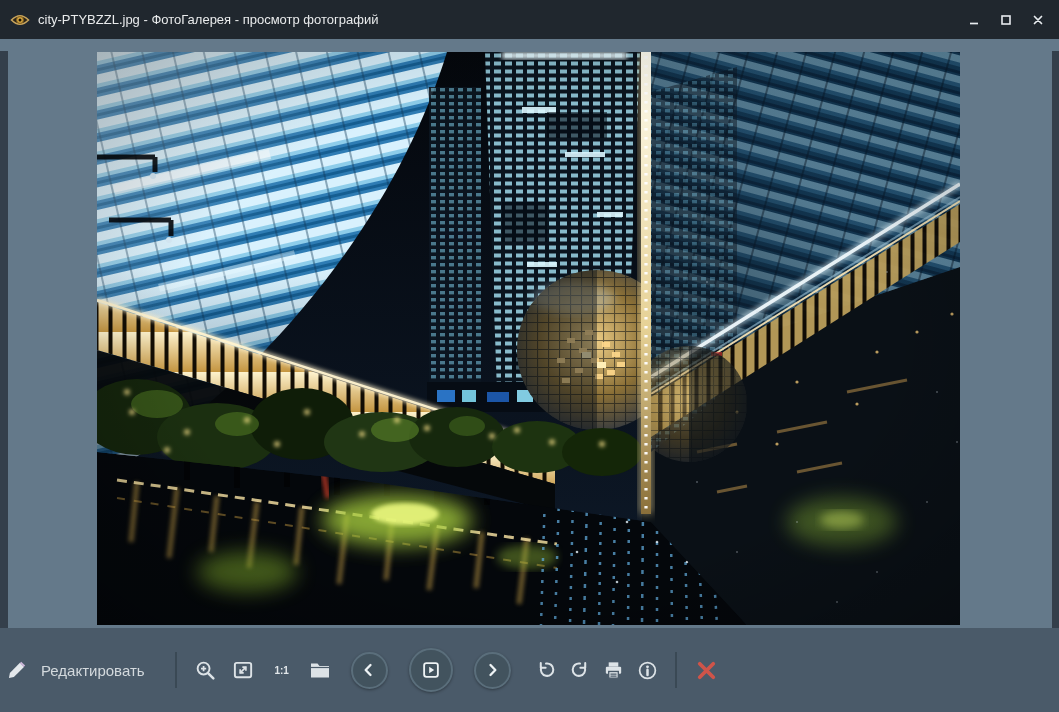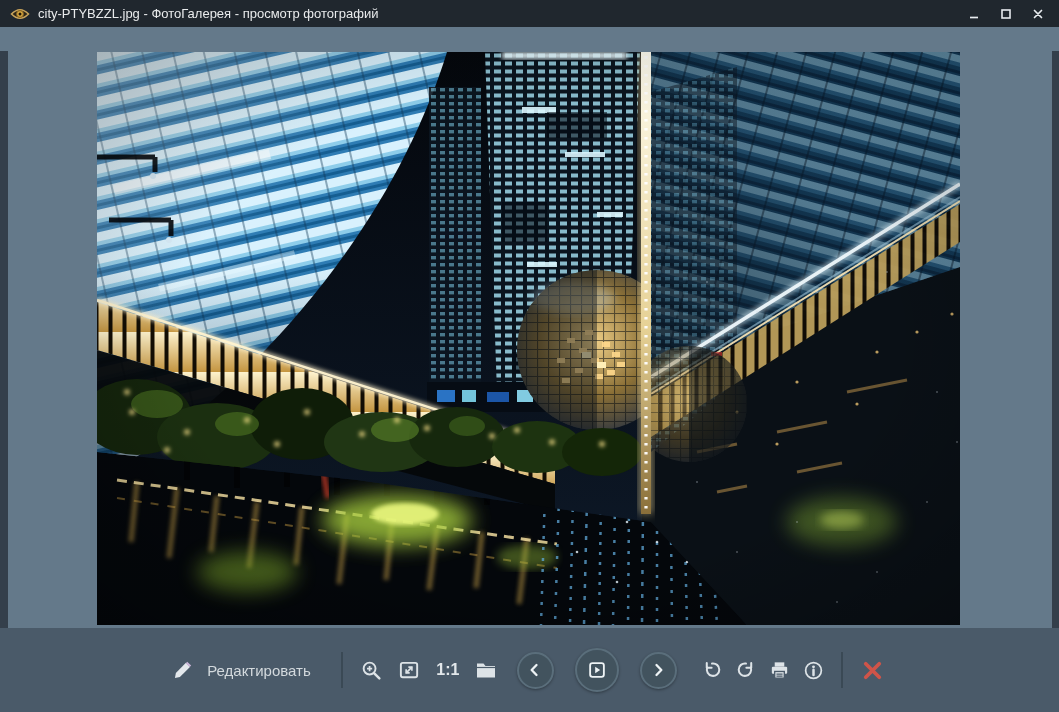--- a/index.html
+++ b/index.html
@@ -1,20 +1,20 @@
 <!DOCTYPE html>
 <html><head>
 <meta charset="utf-8">
 <style>
   html,body{margin:0;padding:0;background:#2a323a;}
   .app{position:relative;width:1059px;height:712px;overflow:hidden;
        font-family:"Liberation Sans",sans-serif;background:#64798a;}
 
   
-  .titlebar{position:absolute;left:0;top:0;right:0;height:27px;background:#20272e;
+  .titlebar{position:absolute;left:0;top:0;right:0;height:39px;background:#20272e;
             display:flex;align-items:center;padding:0 8px;box-sizing:border-box;}
   .app-icon{width:20px;height:14px;margin:0 8px 0 2px;flex:0 0 auto;}
   .title-text{color:#e9ebec;font-size:13px;white-space:nowrap;}
   .win-controls{margin-left:auto;display:flex;align-items:center;gap:6px;}
   .win-btn{width:26px;height:22px;display:flex;align-items:center;justify-content:center;
            background:transparent;border:none;cursor:default;}
 
   
   .menubar{position:absolute;left:0;top:27px;right:0;height:23px;background:#2b3440;
            border-bottom:1px solid #1d242b;display:flex;align-items:center;
@@ -23,27 +23,27 @@
 
   
   .content{position:absolute;left:0;top:51px;right:0;height:577px;background:#64798a;
            border-left:8px solid #343f4b;border-right:7px solid #343f4b;box-sizing:border-box;}
 
   .photo{position:absolute;left:97px;top:52px;width:863px;height:573px;}
   .photo svg{display:block;width:100%;height:100%;}
 
   
   .toolbar{position:absolute;left:0;bottom:0;right:0;height:84px;background:#4a5a69;
-           display:flex;align-items:center;justify-content:center;}
+           display:flex;align-items:center;justify-content:flex-start;}
   .tb-edit{display:flex;align-items:center;gap:13px;margin-right:14px;color:#dde3e7;}
   .tb-edit-label{color:#d3d9dd;font-size:15px;}
   .tb-divider{width:2px;height:36px;background:#3a4955;margin:0 10px;}
   .tb-icon{width:38px;height:36px;display:flex;align-items:center;justify-content:center;
            color:#dde3e7;background:transparent;border:none;padding:0;}
-  .tb-label{width:38px;text-align:center;color:#e2e7ea;font-size:16px;font-weight:bold;}
+  .tb-label{width:38px;text-align:center;color:#e2e7ea;font-size:10px;font-weight:bold;}
   .nav-group{display:flex;align-items:center;gap:21px;margin:0 12px;}
   .nav-btn{width:37px;height:37px;border-radius:50%;background:#42535e;
            border:2px solid #5a6e7b;box-shadow:0 1px 3px rgba(0,0,0,.35);
            display:flex;align-items:center;justify-content:center;padding:0;}
   .nav-btn.play{width:44px;height:44px;}
   .grp-right{display:flex;align-items:center;margin-left:6px;}
   .grp-right .tb-icon{width:34px;}
   .tb-del{width:40px;height:36px;display:flex;align-items:center;justify-content:center;
           background:transparent;border:none;padding:0;}
 </style>

